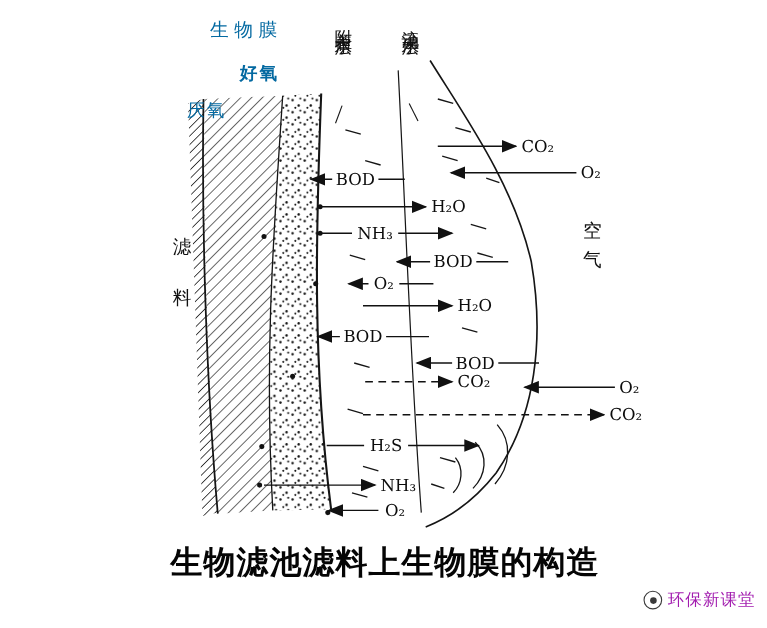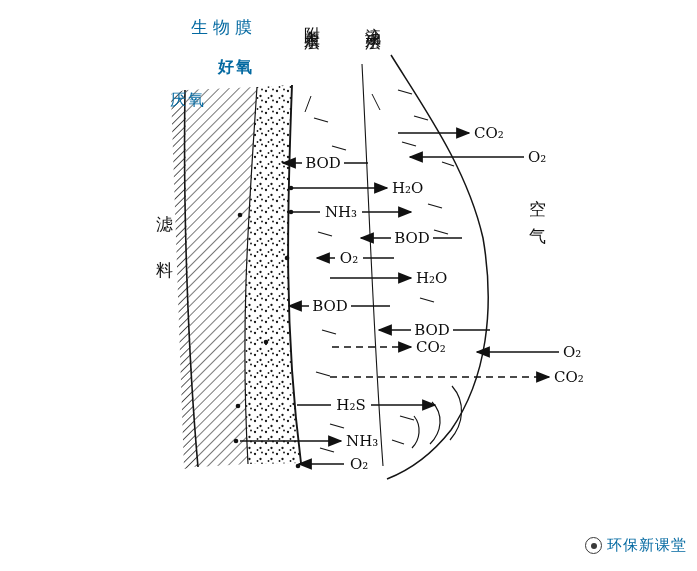--- a/index.html
+++ b/index.html
@@ -40,21 +40,21 @@
     font-family:"DejaVu Serif","Liberation Serif",serif;
     font-size:29px;
     font-weight:600;
     letter-spacing:1px;
     color:#050505;
   }
   #watermark{
     position:absolute;
     right:10px;top:536px;
     display:flex;align-items:center;gap:5px;
-    color:#0369a1;
+    color:#a21caf;
     font-size:15px;
     letter-spacing:1px;
     text-align:center;
   }
   #watermark .logo{
     width:15px;height:15px;
     border:1.5px solid #3a3a3a;
     border-radius:50%;
     position:relative;
     display:inline-block;
@@ -232,19 +232,20 @@
   </svg>
 
   <div class="hlabel" id="biofilm-label">生物膜</div>
   <div class="hlabel" id="anaerobic-label">厌氧</div>
   <div class="hlabel" id="aerobic-label">好氧</div>
   <div class="vlabel" id="attached-water-label">附着水层</div>
   <div class="vlabel" id="flowing-water-label">流动水层</div>
   <div class="vlabel" id="filter-media-label">滤料</div>
   <div class="vlabel" id="air-label">空气</div>
 
+  <div id="diagram-title">生物滤池滤料上生物膜的构造</div>
 
   <div id="watermark">
     <span class="logo"></span>
     <span>环保新课堂</span>
   </div>
 
 </div>
 
 </body></html>

